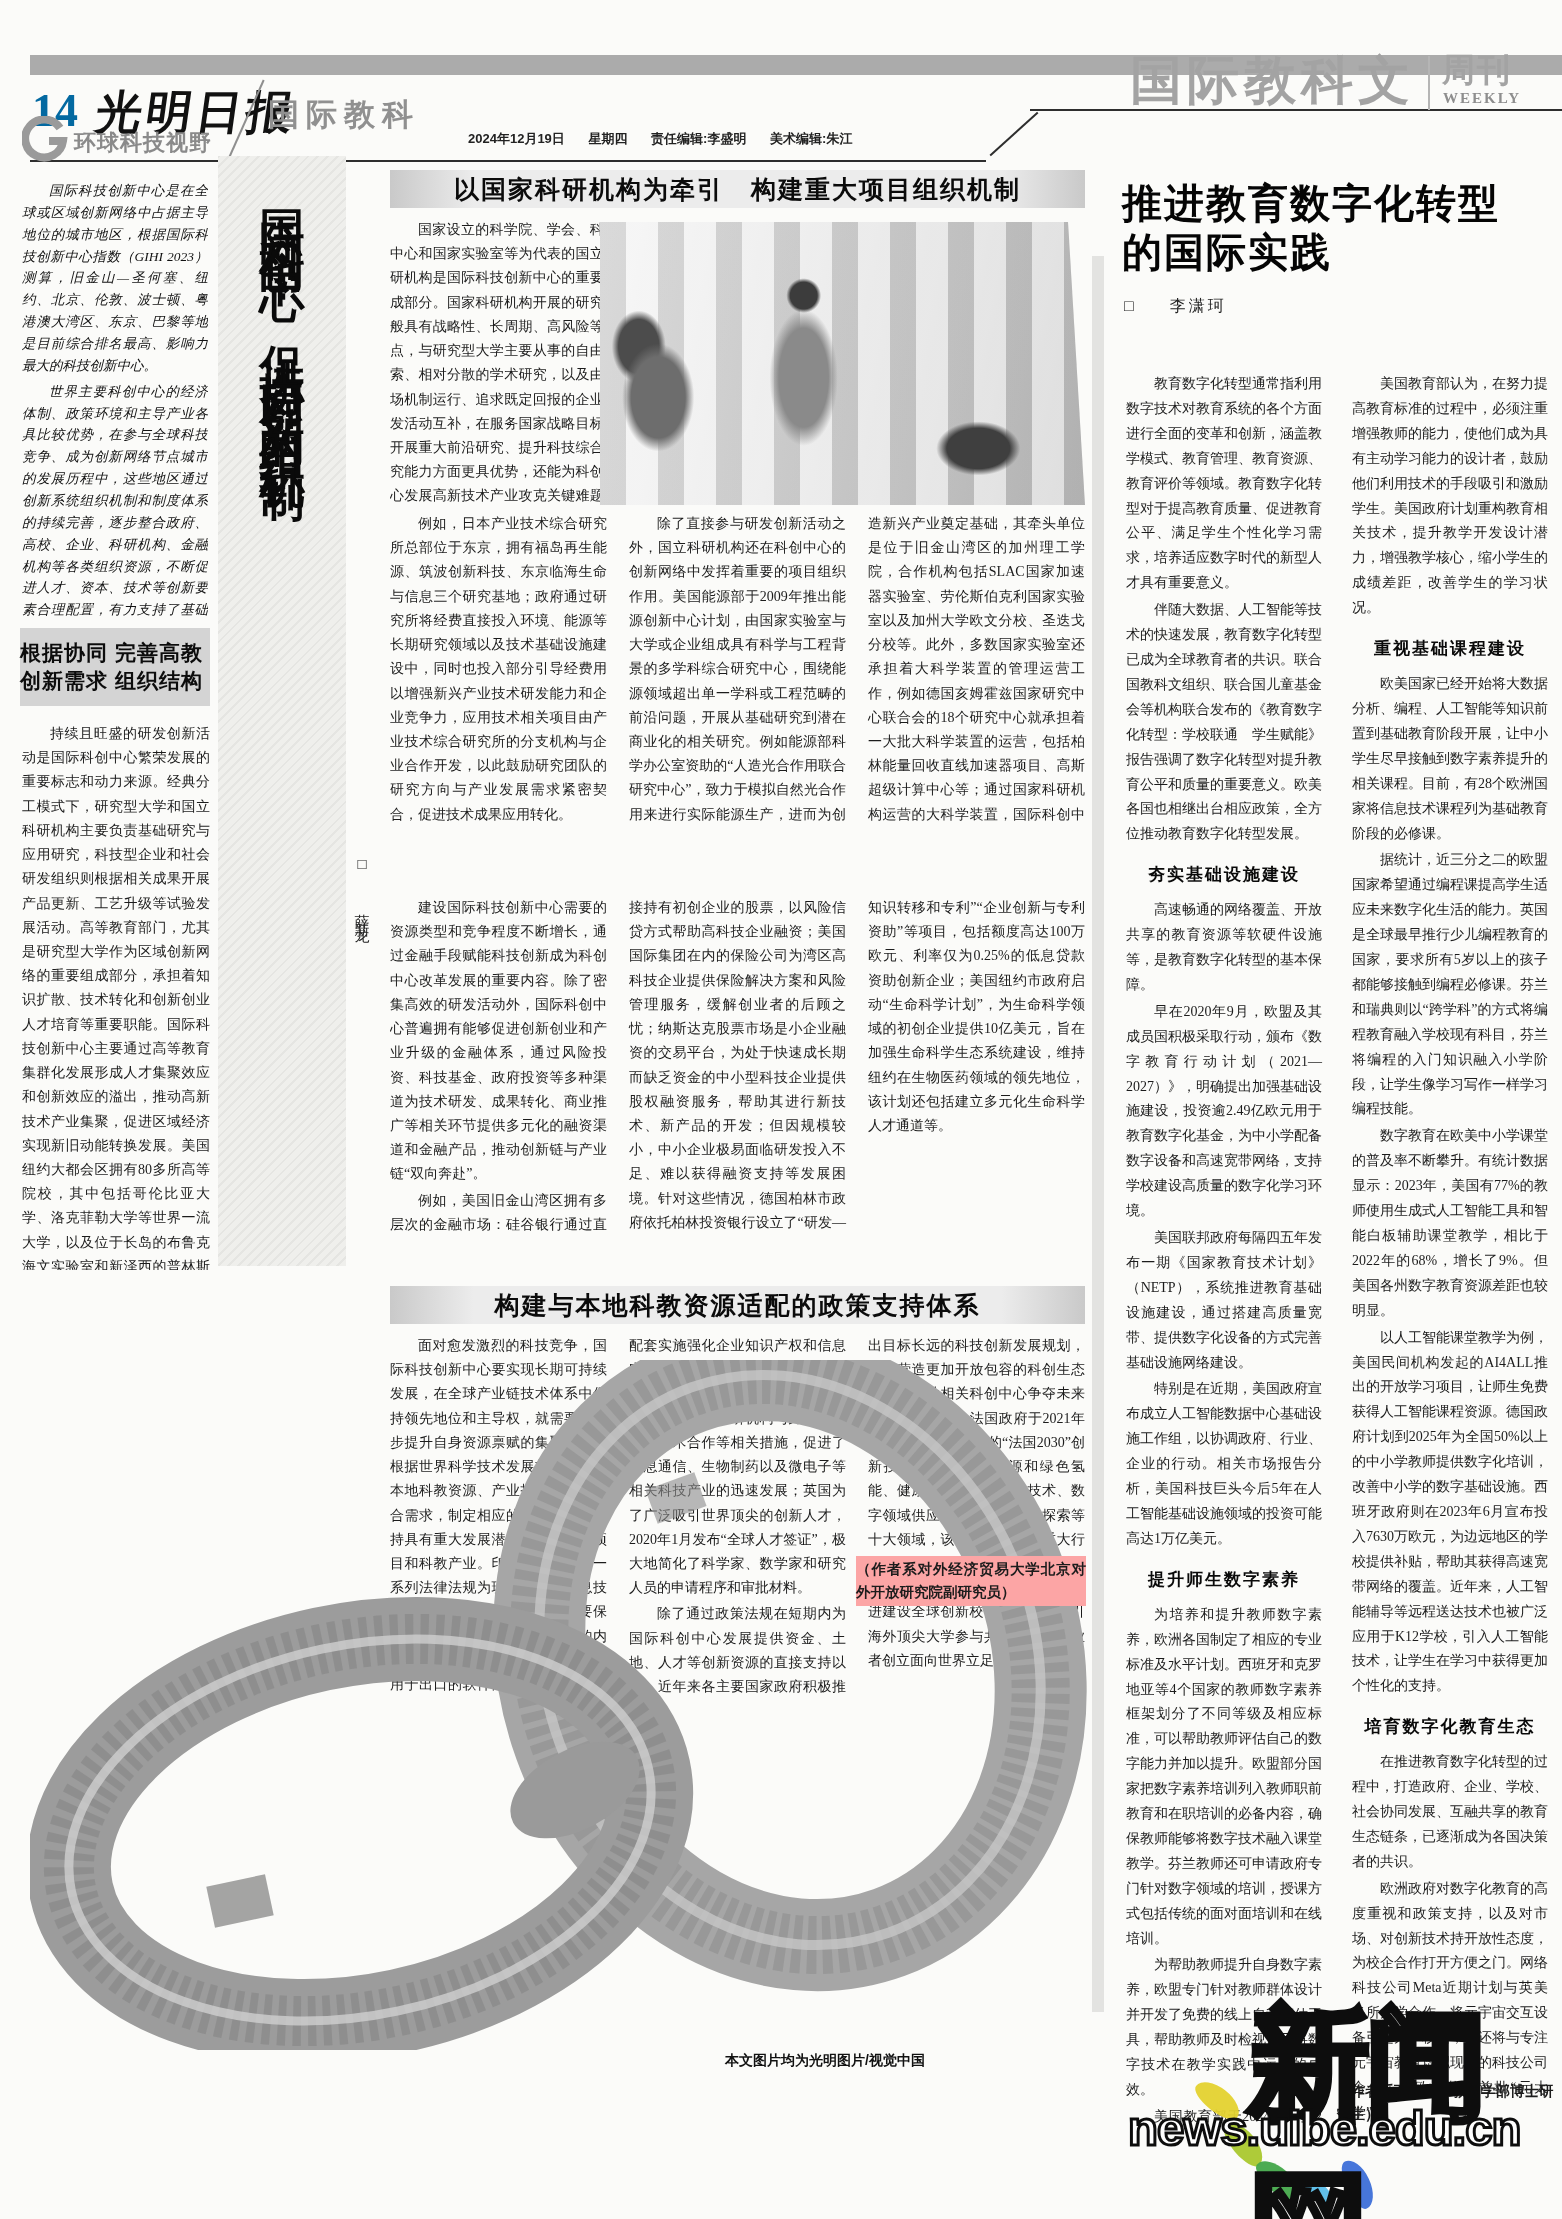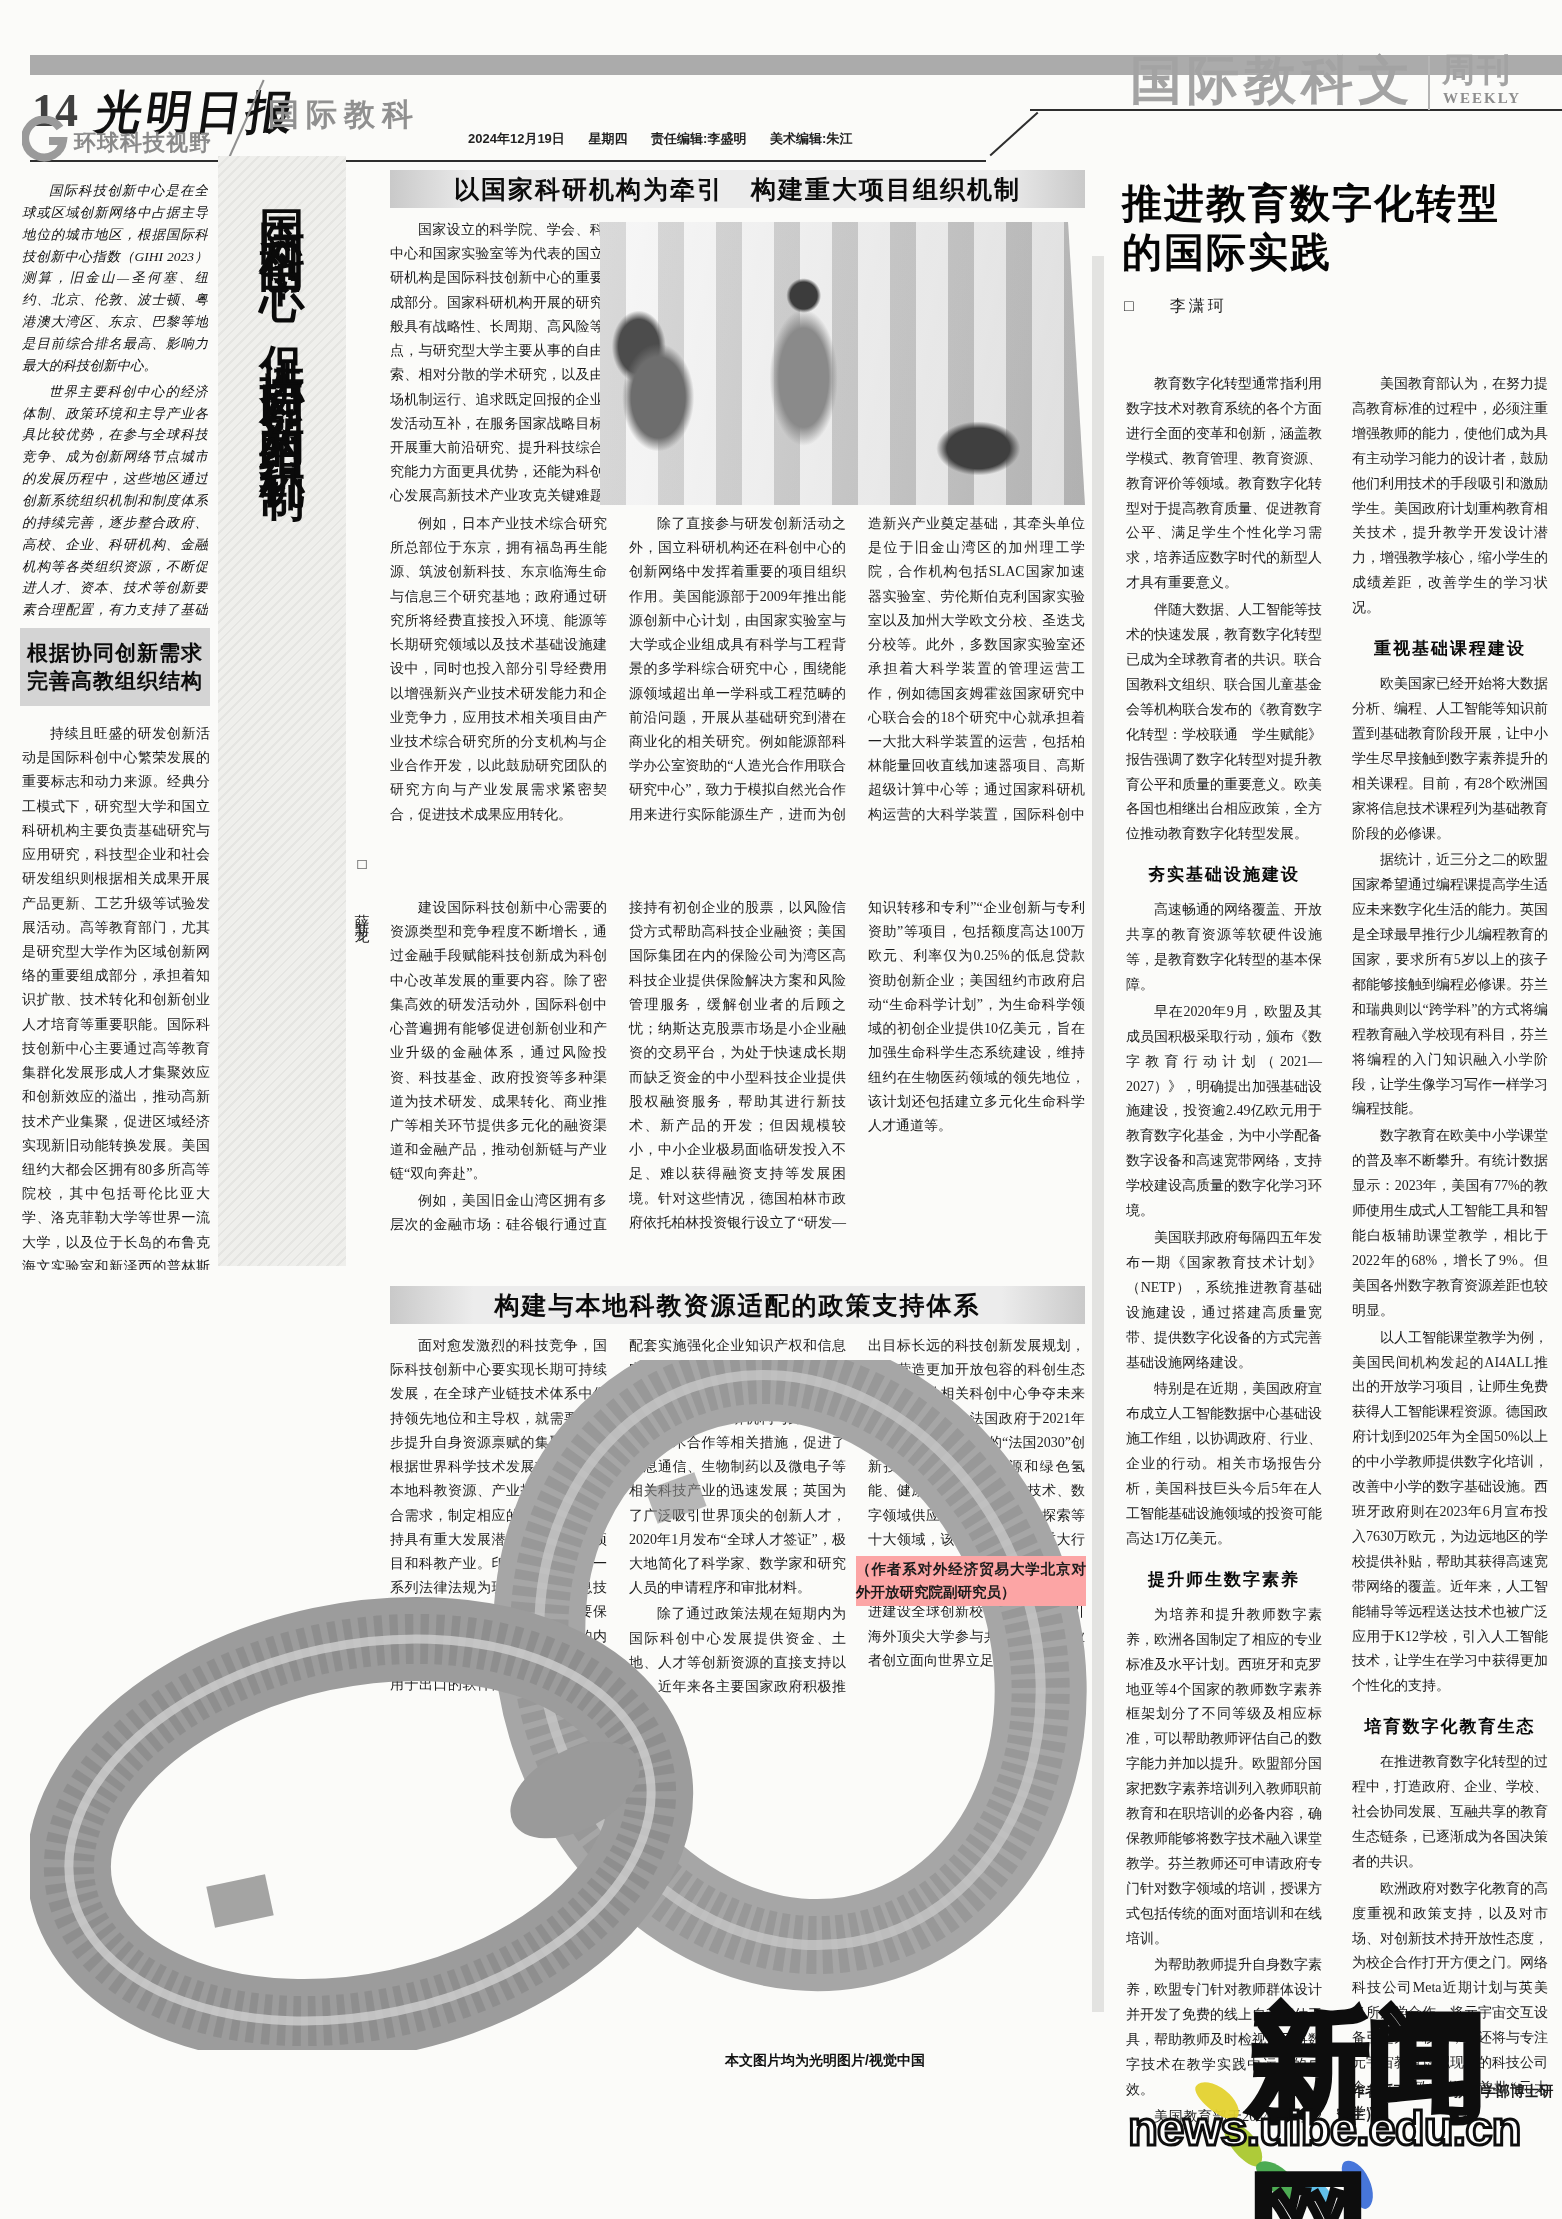--- a/index.html
+++ b/index.html
@@ -1,41 +1,41 @@
 <!DOCTYPE html>
 <html><head>
 <meta charset="utf-8">
 <style>
   html,body{margin:0;padding:0;background:#e9e9e7;}
   .page{position:relative;width:1562px;height:2219px;margin:0 auto;background:#fbfbf9;overflow:hidden;
         font-family:"Liberation Serif","DejaVu Serif",serif;color:#1c1c1c;}
   .abs{position:absolute;}
   
   .topbar{left:30px;top:55px;width:1532px;height:20px;background:#ababab;}
-  .pageno{left:32px;top:84px;font:700 46px "Liberation Serif",serif;color:#404040;}
+  .pageno{left:32px;top:84px;font:700 46px "Liberation Serif",serif;color:#0369a1;}
   .masthead{left:96px;top:82px;font:700 46px "Liberation Serif",serif;transform:skewX(-8deg);letter-spacing:4px;color:#111;}
   .slash1{left:244px;top:76px;width:2px;height:92px;background:#8f8f8f;transform:rotate(24deg);}
   .section-label{left:268px;top:94px;font:700 31px "Liberation Sans",sans-serif;color:#909090;letter-spacing:7px;}
   .dateline{left:468px;top:130px;font:700 13px "Liberation Sans",sans-serif;color:#222;}
   .dateline span{margin-right:20px;}
   .hline-left{left:30px;top:160px;width:956px;height:2px;background:#2e2e2e;}
   .hdiag{left:982px;top:133px;width:64px;height:2px;background:#2e2e2e;transform:rotate(-42deg);}
   .hline-right{left:1030px;top:109px;width:532px;height:2px;background:#2e2e2e;}
   .weekly-name{left:1130px;top:46px;font:700 52px "Liberation Sans",sans-serif;color:#a3a3a3;letter-spacing:5px;}
   .weekly-div{left:1428px;top:56px;width:2px;height:54px;background:#b5b5b5;}
   .weekly-cn{left:1442px;top:48px;font:700 33px "Liberation Sans",sans-serif;color:#a3a3a3;letter-spacing:2px;}
   .weekly-en{left:1443px;top:90px;font:700 15px "Liberation Serif",serif;color:#8e8e8e;letter-spacing:2px;}
   
   .globe-logo{left:22px;top:116px;width:46px;height:46px;}
   .globe-title{left:74px;top:128px;font:700 22px "Liberation Sans",sans-serif;color:#8a8a8a;letter-spacing:1px;}
   .globe-body{left:22px;top:176px;width:186px;height:442px;overflow:hidden;
               font:italic 13.5px/1.62 "Liberation Serif",serif;color:#111;text-align:justify;}
   .globe-body p{text-indent:2em;margin:4px 0 3px;}
   .left-heading-box{left:20px;top:628px;width:190px;height:78px;background:#d4d4d4;
-       display:flex;flex-direction:column;align-items:center;justify-content:center;}
+       display:flex;flex-direction:row;align-items:center;justify-content:center;}
   .left-heading-box div{font:700 21px "Liberation Sans",sans-serif;color:#0c0c0c;letter-spacing:1px;line-height:1.35;}
   .left-body{left:22px;top:722px;width:188px;height:548px;overflow:hidden;
              font:13.5px/1.60 "Liberation Serif",serif;text-align:justify;}
   .left-body p{text-indent:2em;margin:0 0 3px;}
   
   .vtitle-block{left:218px;top:156px;width:128px;height:1110px;background:#efefec;
        background-image:repeating-linear-gradient(135deg,rgba(0,0,0,0.045) 0 2px,transparent 2px 7px);
        display:flex;justify-content:center;}
   .vtitle{writing-mode:vertical-rl;text-orientation:upright;margin-top:18px;
        font:700 45px "Liberation Serif",serif;letter-spacing:13px;color:#0a0a0a;}

